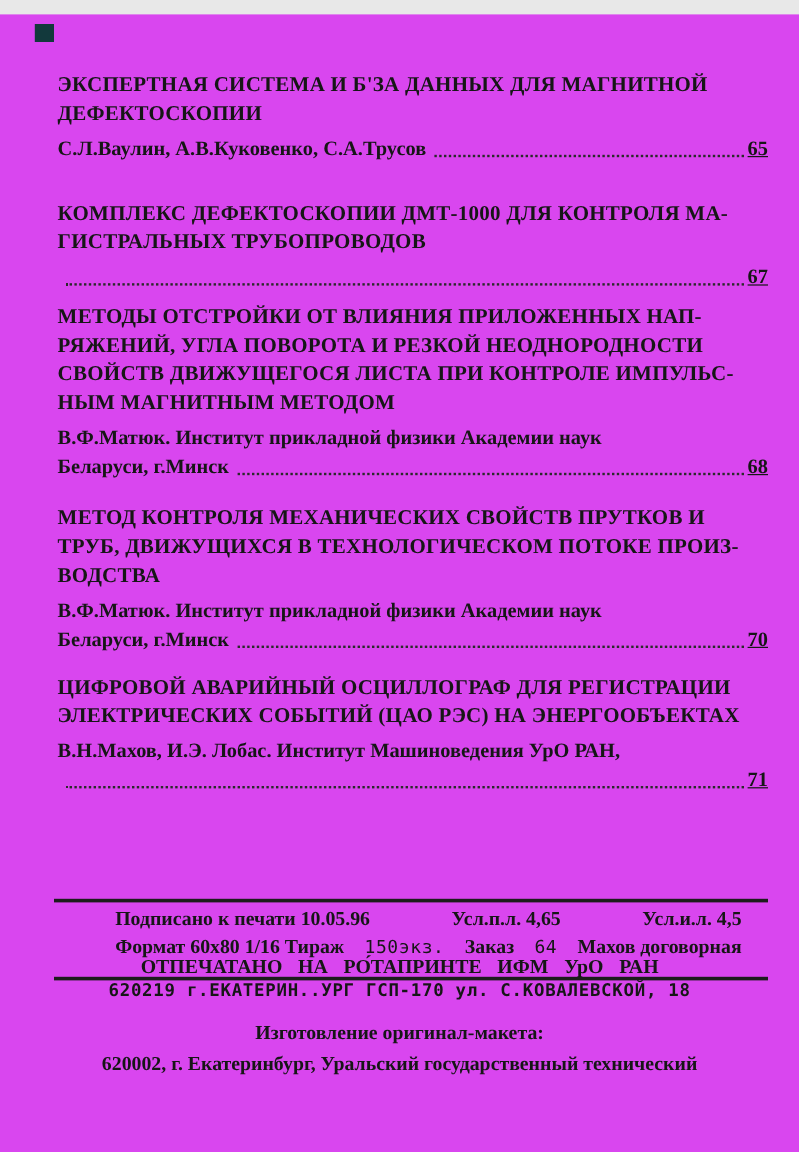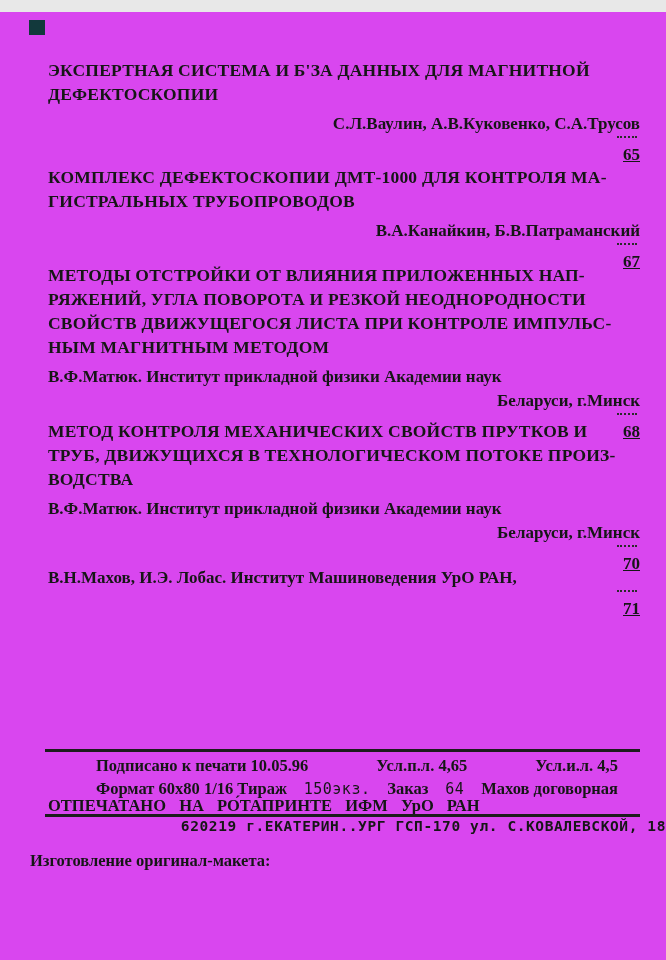--- a/index.html
+++ b/index.html
@@ -19,21 +19,21 @@
   .entry { position:absolute; left:48px; right:26px; }
   .title {
     font-weight:700; font-size:17.5px; line-height:24px;
     letter-spacing:0.2px; white-space:pre-line;
   }
   .author-block { margin-top:6px; }
   .authors-pre {
     font-weight:700; font-size:17px; line-height:24px;
   }
   .authors-pre:empty { display:none; }
-  .author-row { display:flex; align-items:flex-end; line-height:24px;flex-direction:column; }
+  .author-row { display:flex; align-items:flex-end; line-height:24px; }
   .authors-last { font-weight:700; font-size:17px; white-space:nowrap; }
   .leader {
     flex:1 1 auto;
     border-bottom:2.5px dotted #2a2a2a;
     margin:0 3px 5px 7px;
     min-width:20px;
   }
   .pagenum { font-weight:700; font-size:17px;text-decoration:underline; }
 
   .rule {
@@ -41,35 +41,35 @@
     border-top:3px solid #1c1c1c;
   }
   .rule-1 { top:737px; }
   .rule-2 { top:802px; }
 
   .col-row { position:absolute; display:flex; font-weight:700; font-size:16.5px; }
   .col-line1 { top:744px; left:96px; right:48px; justify-content:space-between; }
   .col-line2 { top:767px; left:96px; right:48px; justify-content:space-between; align-items:center; }
   .col-line3 {
     position:absolute; top:784px; left:48px; right:48px;
-    font-weight:700; font-size:16.5px; word-spacing:9px;
+    text-align:center; font-weight:700; font-size:16.5px; word-spacing:9px;
   }
   .mono {
     font-family:"DejaVu Sans Mono", monospace;
     font-size:15px; font-weight:400; letter-spacing:0.5px;
   }
   .address {
     position:absolute; top:806px; left:0; right:0;
-    text-align:right;
+    text-align:center;
     font-family:"DejaVu Sans Mono", monospace;
     font-size:14.5px; font-weight:700; letter-spacing:0.6px;
   }
   .maker {
     position:absolute; top:836px; left:30px; right:30px;
-    font-weight:700; font-size:16.5px; line-height:26px;
+    text-align:center; font-weight:700; font-size:16.5px; line-height:26px;
   }
   .maker div { white-space:nowrap; }
 </style>
 </head>
 <body>
 
 <div class="page">
 
   <div class="scan-mark"></div>
 
@@ -85,28 +85,27 @@
       </div>
     </div>
   </div>
 
   <div class="entry" style="top:153px">
     <div class="title">КОМПЛЕКС ДЕФЕКТОСКОПИИ ДМТ-1000 ДЛЯ КОНТРОЛЯ МА-
 ГИСТРАЛЬНЫХ ТРУБОПРОВОДОВ</div>
     <div class="author-block">
 
       <div class="author-row">
-        <span class="authors-last">В.А.Канайкин, Б.В.Патраманский</span>
         <span class="leader"></span>
         <span class="pagenum">67</span>
       </div>
     </div>
   </div>
 
-  <div class="entry" style="top:251px">
+  <div class="entry" style="top:239px">
     <div class="title">МЕТОДЫ ОТСТРОЙКИ ОТ ВЛИЯНИЯ ПРИЛОЖЕННЫХ НАП-
 РЯЖЕНИЙ, УГЛА ПОВОРОТА И РЕЗКОЙ НЕОДНОРОДНОСТИ
 СВОЙСТВ ДВИЖУЩЕГОСЯ ЛИСТА ПРИ КОНТРОЛЕ ИМПУЛЬС-
 НЫМ МАГНИТНЫМ МЕТОДОМ</div>
     <div class="author-block">
       <div class="authors-pre">В.Ф.Матюк. Институт прикладной физики Академии наук</div>
       <div class="author-row">
         <span class="authors-last">Беларуси, г.Минск</span>
         <span class="leader"></span>
         <span class="pagenum">68</span>
@@ -122,20 +121,22 @@
       <div class="authors-pre">В.Ф.Матюк. Институт прикладной физики Академии наук</div>
       <div class="author-row">
         <span class="authors-last">Беларуси, г.Минск</span>
         <span class="leader"></span>
         <span class="pagenum">70</span>
       </div>
     </div>
   </div>
 
   <div class="entry" style="top:548px">
+    <div class="title">ЦИФРОВОЙ АВАРИЙНЫЙ ОСЦИЛЛОГРАФ ДЛЯ РЕГИСТРАЦИИ
+ЭЛЕКТРИЧЕСКИХ СОБЫТИЙ (ЦАО РЭС) НА ЭНЕРГООБЪЕКТАХ</div>
     <div class="author-block">
       <div class="authors-pre">В.Н.Махов, И.Э. Лобас. Институт Машиноведения УрО РАН,</div>
       <div class="author-row">
         <span class="leader"></span>
         <span class="pagenum">71</span>
       </div>
     </div>
   </div>
 
   <div class="rule rule-1"></div>
@@ -155,15 +156,16 @@
   </div>
 
   <div class="col-line3">ОТПЕЧАТАНО НА РО́ТАПРИНТЕ ИФМ УрО РАН</div>
 
   <div class="rule rule-2"></div>
 
   <div class="address">620219 г.ЕКАТЕРИН..УРГ ГСП-170 ул. С.КОВАЛЕВСКОЙ, 18</div>
 
   <div class="maker">
     <div>Изготовление оригинал-макета:</div>
+    <div>620002, г. Екатеринбург, Уральский государственный технический</div>
   </div>
 
 </div>
 
 </body></html>

